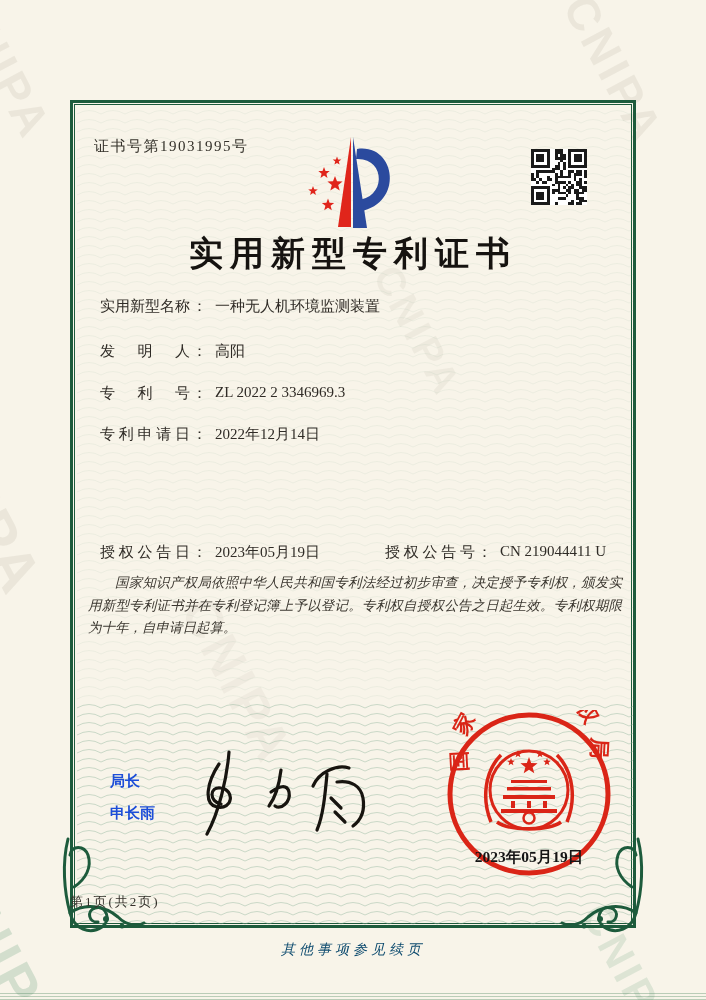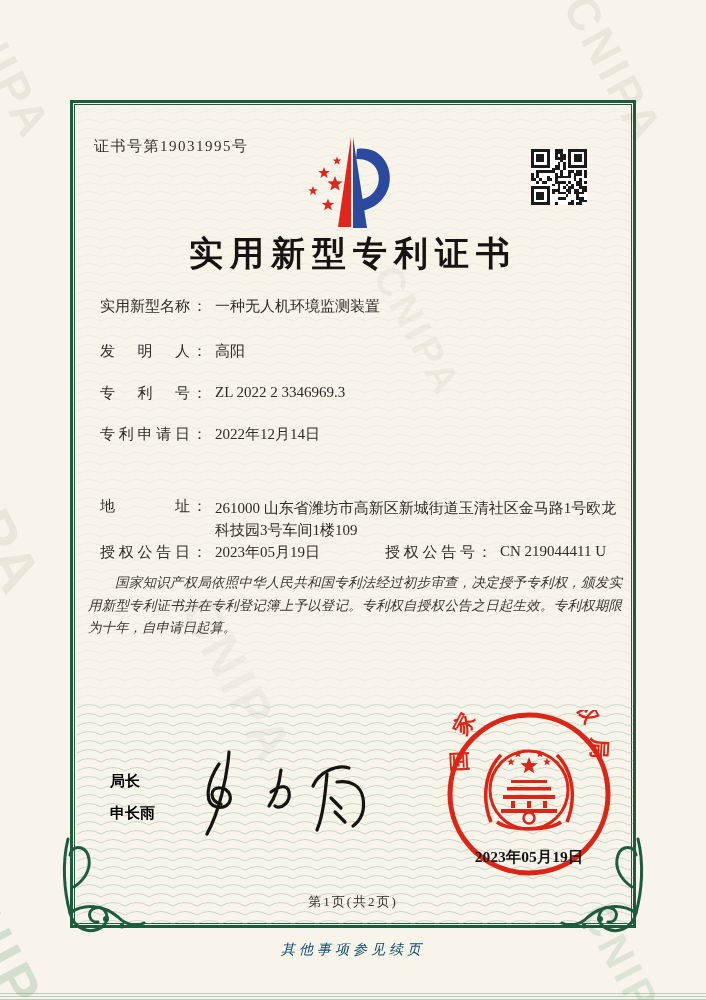--- a/index.html
+++ b/index.html
@@ -29,25 +29,25 @@
   .frow{position:absolute;left:100px;font-size:15px;white-space:nowrap;}
   .flabel{display:inline-block;width:90px;text-align:justify;text-align-last:justify;vertical-align:top;}
   .fcolon{display:inline-block;vertical-align:top;margin-left:2px;}
   .fvalue{display:inline-block;margin-left:8px;vertical-align:top;}
   .fvalue.wrap{white-space:normal;width:412px;line-height:22px;}
   .grant2{position:absolute;left:285px;top:0;}
   .paras{position:absolute;left:88px;top:572px;width:534px;font-size:13.5px;
     line-height:1.68;text-align:justify;color:#3a362f;font-style:italic;}
   .paras p{margin:0 0 7px 0;text-indent:2em;}
   .officer{position:absolute;left:110px;top:772px;
-    font-family:"Liberation Sans","DejaVu Sans",sans-serif;font-weight:bold;font-size:15px;color:#000000;}
+    font-family:"Liberation Sans","DejaVu Sans",sans-serif;font-weight:bold;font-size:15px;color:#1d4ed8;}
   .officer div{margin-bottom:13px;}
   .signature{position:absolute;left:185px;top:748px;}
   .seal{position:absolute;left:443px;top:710px;}
-  .page-indicator{position:absolute;left:70px;top:893px;width:566px;text-align:center;
+  .page-indicator{position:absolute;left:70px;top:893px;width:566px;text-align:left;
     font-size:13px;letter-spacing:2px;color:#34302a;}
   .footer-note{position:absolute;left:0;top:941px;width:706px;text-align:center;
     font-size:14px;letter-spacing:4px;color:#0c4a6e;font-style:italic;}
 </style>
 </head>
 <body>
 
 <div class="page">
 
   <div class="watermark" style="left:-12px;top:-18px;font-size:46px;">CNIPA</div>
@@ -337,23 +337,20 @@
   </div>
   <div class="frow" style="top:342px;">
     <span class="flabel">发明人</span><span class="fcolon">：</span><span class="fvalue">高阳</span>
   </div>
   <div class="frow" style="top:384px;">
     <span class="flabel">专利号</span><span class="fcolon">：</span><span class="fvalue">ZL 2022 2 3346969.3</span>
   </div>
   <div class="frow" style="top:425px;">
     <span class="flabel">专利申请日</span><span class="fcolon">：</span><span class="fvalue">2022年12月14日</span>
   </div>
-  <div class="frow" style="top:497px;">
-    <span class="flabel">地址</span><span class="fcolon">：</span><span class="fvalue wrap">261000 山东省潍坊市高新区新城街道玉清社区金马路1号欧龙科技园3号车间1楼109</span>
-  </div>
   <div class="frow" style="top:543px;font-family:Liberation Serif, serif;">
     <span class="flabel">授权公告日</span><span class="fcolon">：</span><span class="fvalue">2023年05月19日</span>
     <span class="grant2">
       <span class="flabel">授权公告号</span><span class="fcolon">：</span><span class="fvalue">CN 219044411 U</span>
     </span>
   </div>
 
   <div class="paras">
     <p>国家知识产权局依照中华人民共和国专利法经过初步审查，决定授予专利权，颁发实用新型专利证书并在专利登记簿上予以登记。专利权自授权公告之日起生效。专利权期限为十年，自申请日起算。</p>
   </div>

